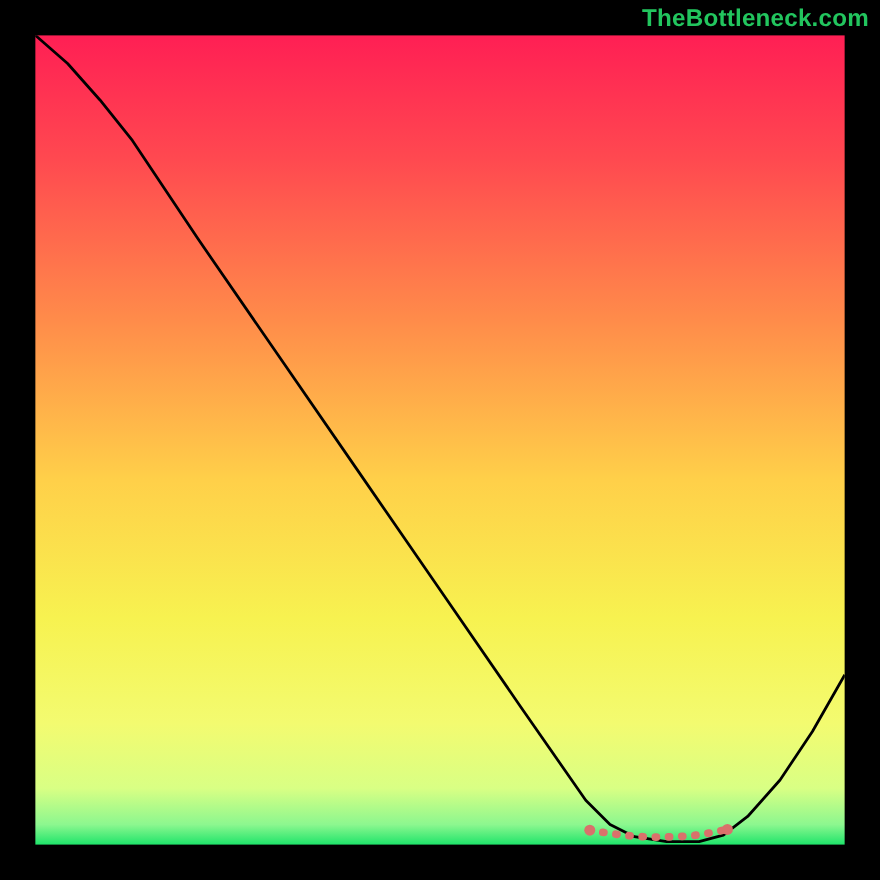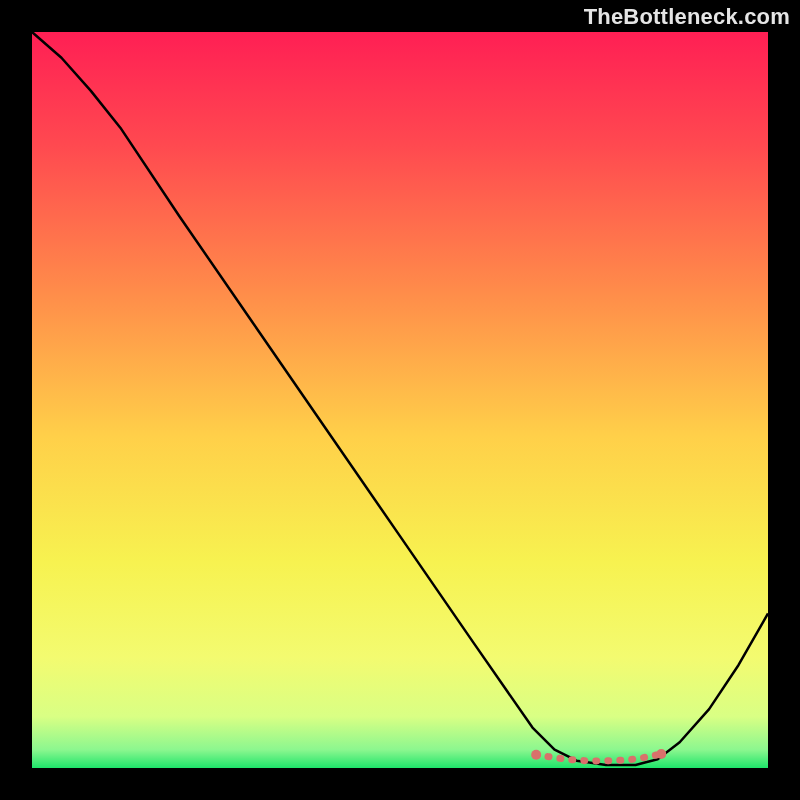--- a/index.html
+++ b/index.html
@@ -13,21 +13,21 @@
   }
   .stage {
     position: relative;
     width: 800px;
     height: 800px;
   }
   .watermark {
     position: absolute;
     top: 4px;
     right: 10px;
-    color: #e5e5e5;
+    color: #22c55e;
     font-size: 22px;
     font-weight: 600;
     letter-spacing: 0.2px;
     z-index: 10;
   }
   .plot-wrap {
     position: absolute;
     left: 32px;
     top: 32px;
     width: 736px;

